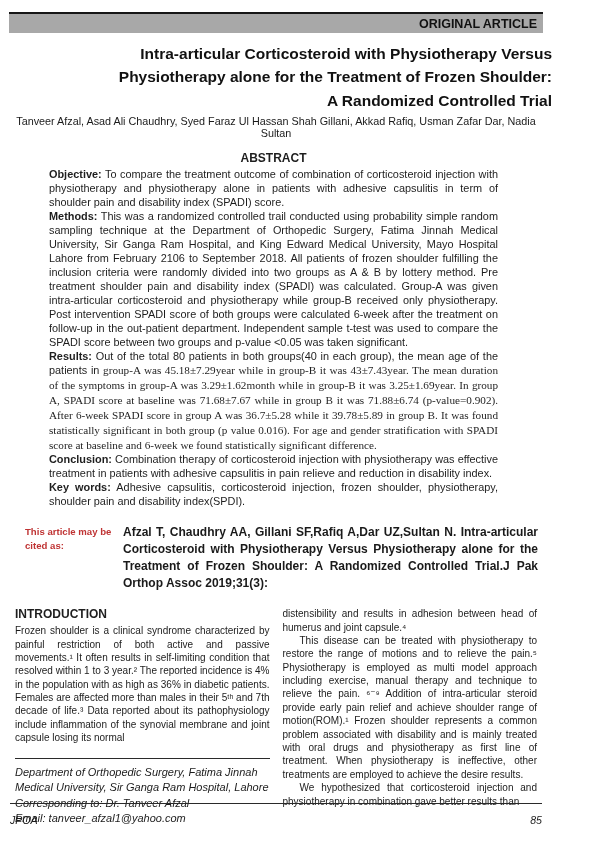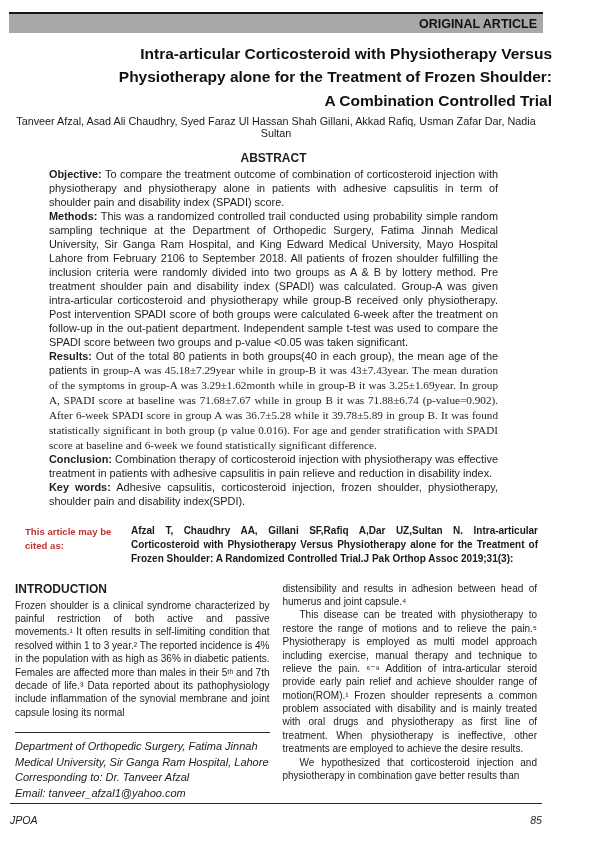--- a/index.html
+++ b/index.html
@@ -36,21 +36,21 @@
   .abstract-heading { font-weight:700; font-size:12px; margin-bottom:2px; text-align:center; }
   .abstract p b { font-weight:700; }
   .serif-part { font-family:"Liberation Serif","DejaVu Serif",serif; font-size:11.2px; }
   
   .citation { display:flex; margin:15px 14px 0 25px; }
   .citation-label {
     flex:0 0 97px; color:#bf3333; font-weight:700;
     font-size:9.6px; line-height:1.45; padding-top:1px;
   }
   .citation-text {
-    flex:1; margin-left:9px; font-weight:700; font-size:10px;
+    flex:1; margin-left:1px; font-weight:700; font-size:12px;
     line-height:1.42; text-align:justify; color:#1a1a1a;
   }
   
   .columns { display:flex; gap:13px; margin:15px 15px 0 15px; }
   .col { width:280px; }
   .section-heading { font-weight:700; font-size:12px; margin-bottom:3px; }
   .body-para {
     font-size:10px; line-height:1.34; text-align:justify; color:#1c1c1c;
   }
   .indent { text-indent:17px; }
@@ -72,21 +72,21 @@
 
 <div class="page">
 
   <div class="topbar">
     <span>ORIGINAL ARTICLE</span>
   </div>
 
   <div class="title">
     <span>Intra-articular Corticosteroid with Physiotherapy Versus</span>
     <span>Physiotherapy alone for the Treatment of Frozen Shoulder:</span>
-    <span>A Combination Controlled Trial</span>
+    <span>A Randomized Controlled Trial</span>
   </div>
 
   <div class="authors">Tanveer Afzal, Asad Ali Chaudhry, Syed Faraz Ul Hassan Shah Gillani, Akkad Rafiq, Usman Zafar Dar, Nadia Sultan</div>
 
   <div class="abstract">
     <div class="abstract-heading">ABSTRACT</div>
     <p><b>Objective:</b> <span>To compare the treatment outcome of combination of corticosteroid injection with physiotherapy and physiotherapy alone in patients with adhesive capsulitis in term of shoulder pain and disability index (SPADI) score.</span></p>
     <p><b>Methods:</b> <span>This was a randomized controlled trail conducted using probability simple random sampling technique at the Department of Orthopedic Surgery, Fatima Jinnah Medical University, Sir Ganga Ram Hospital, and King Edward Medical University, Mayo Hospital Lahore from February 2106 to September 2018. All patients of frozen shoulder fulfilling the inclusion criteria were randomly divided into two groups as A &amp; B by lottery method. Pre treatment shoulder pain and disability index (SPADI) was calculated. Group-A was given intra-articular corticosteroid and physiotherapy while group-B received only physiotherapy. Post intervention SPADI score of both groups were calculated 6-week after the treatment on follow-up in the out-patient department. Independent sample t-test was used to compare the SPADI score between two groups and p-value &lt;0.05 was taken significant.</span></p>
     <p><b>Results:</b> <span>Out of the total 80 patients in both groups(40 in each group), the mean age of the patients in </span><span class="serif-part">group-A was 45.18±7.29year while in group-B it was 43±7.43year. The mean duration of the symptoms in group-A was 3.29±1.62month while in group-B it was 3.25±1.69year. In group A, SPADI score at baseline was 71.68±7.67 while in group B it was 71.88±6.74 (p-value=0.902). After 6-week SPADI score in group A was 36.7±5.28 while it 39.78±5.89 in group B. It was found statistically significant in both group (p value 0.016). For age and gender stratification with SPADI score at baseline and 6-week we found statistically significant difference.</span></p>
     <p><b>Conclusion:</b> <span>Combination therapy of corticosteroid injection with physiotherapy was effective treatment in patients with adhesive capsulitis in pain relieve and reduction in disability index.</span></p>

